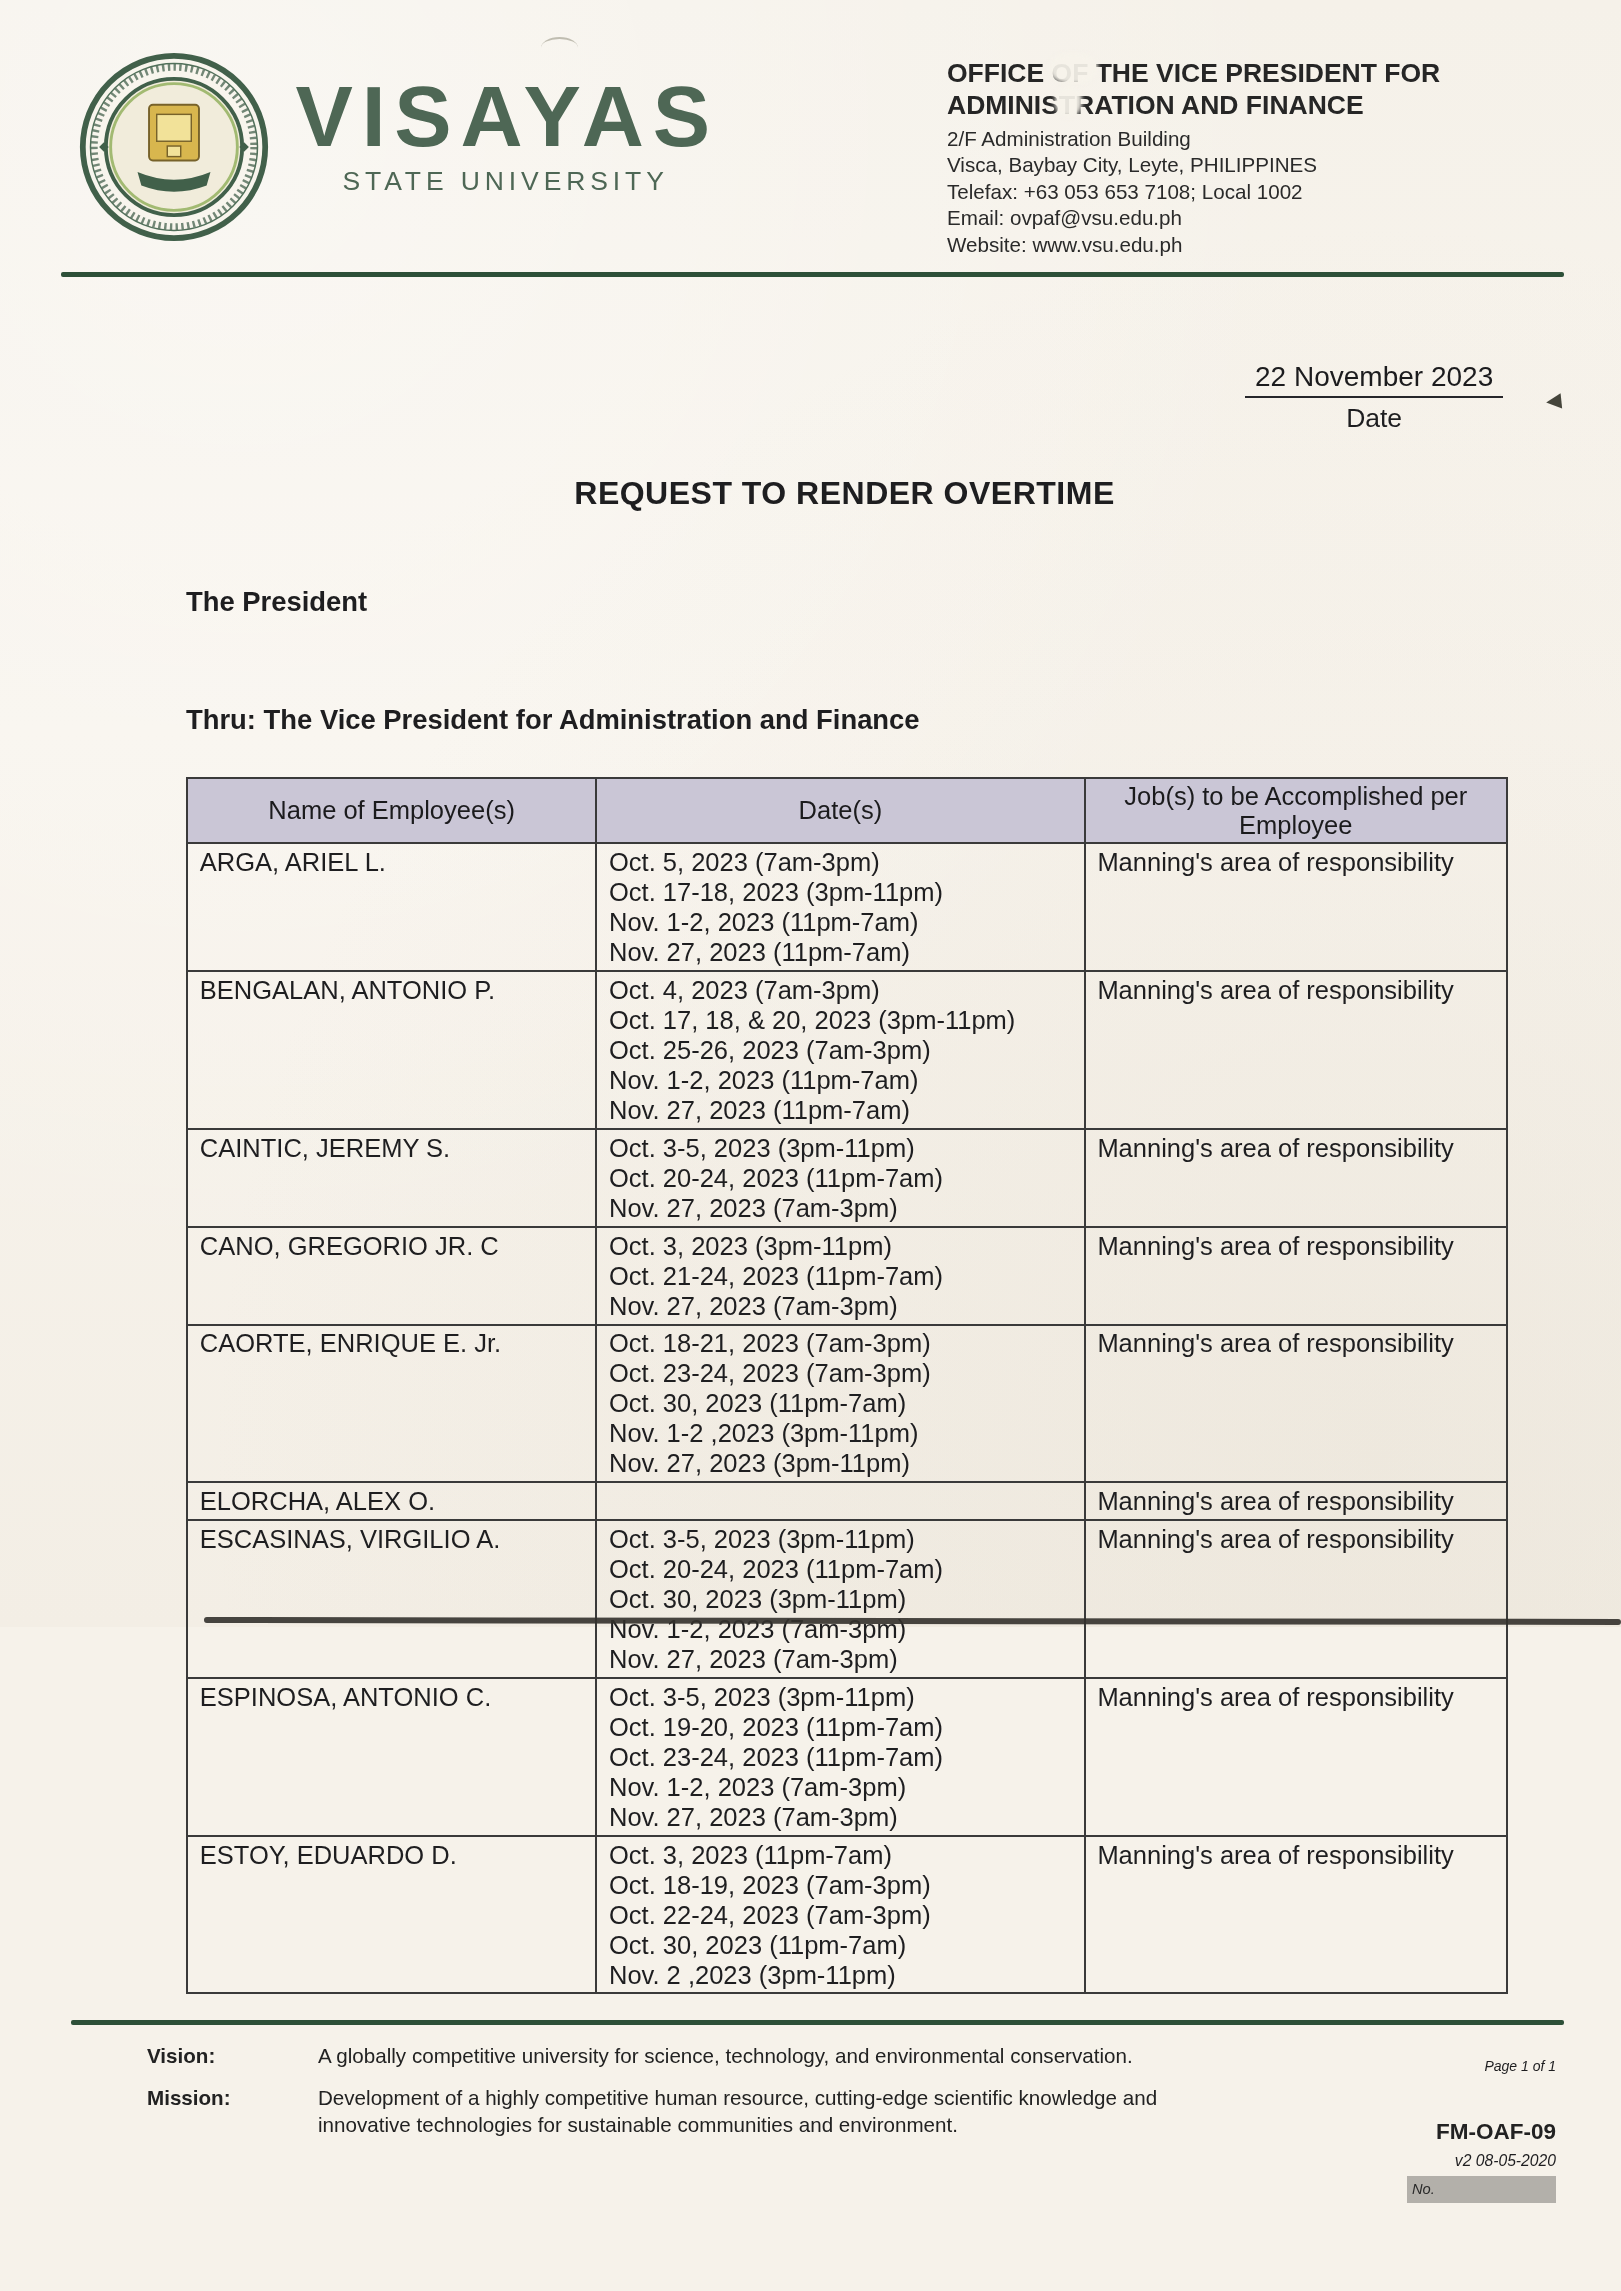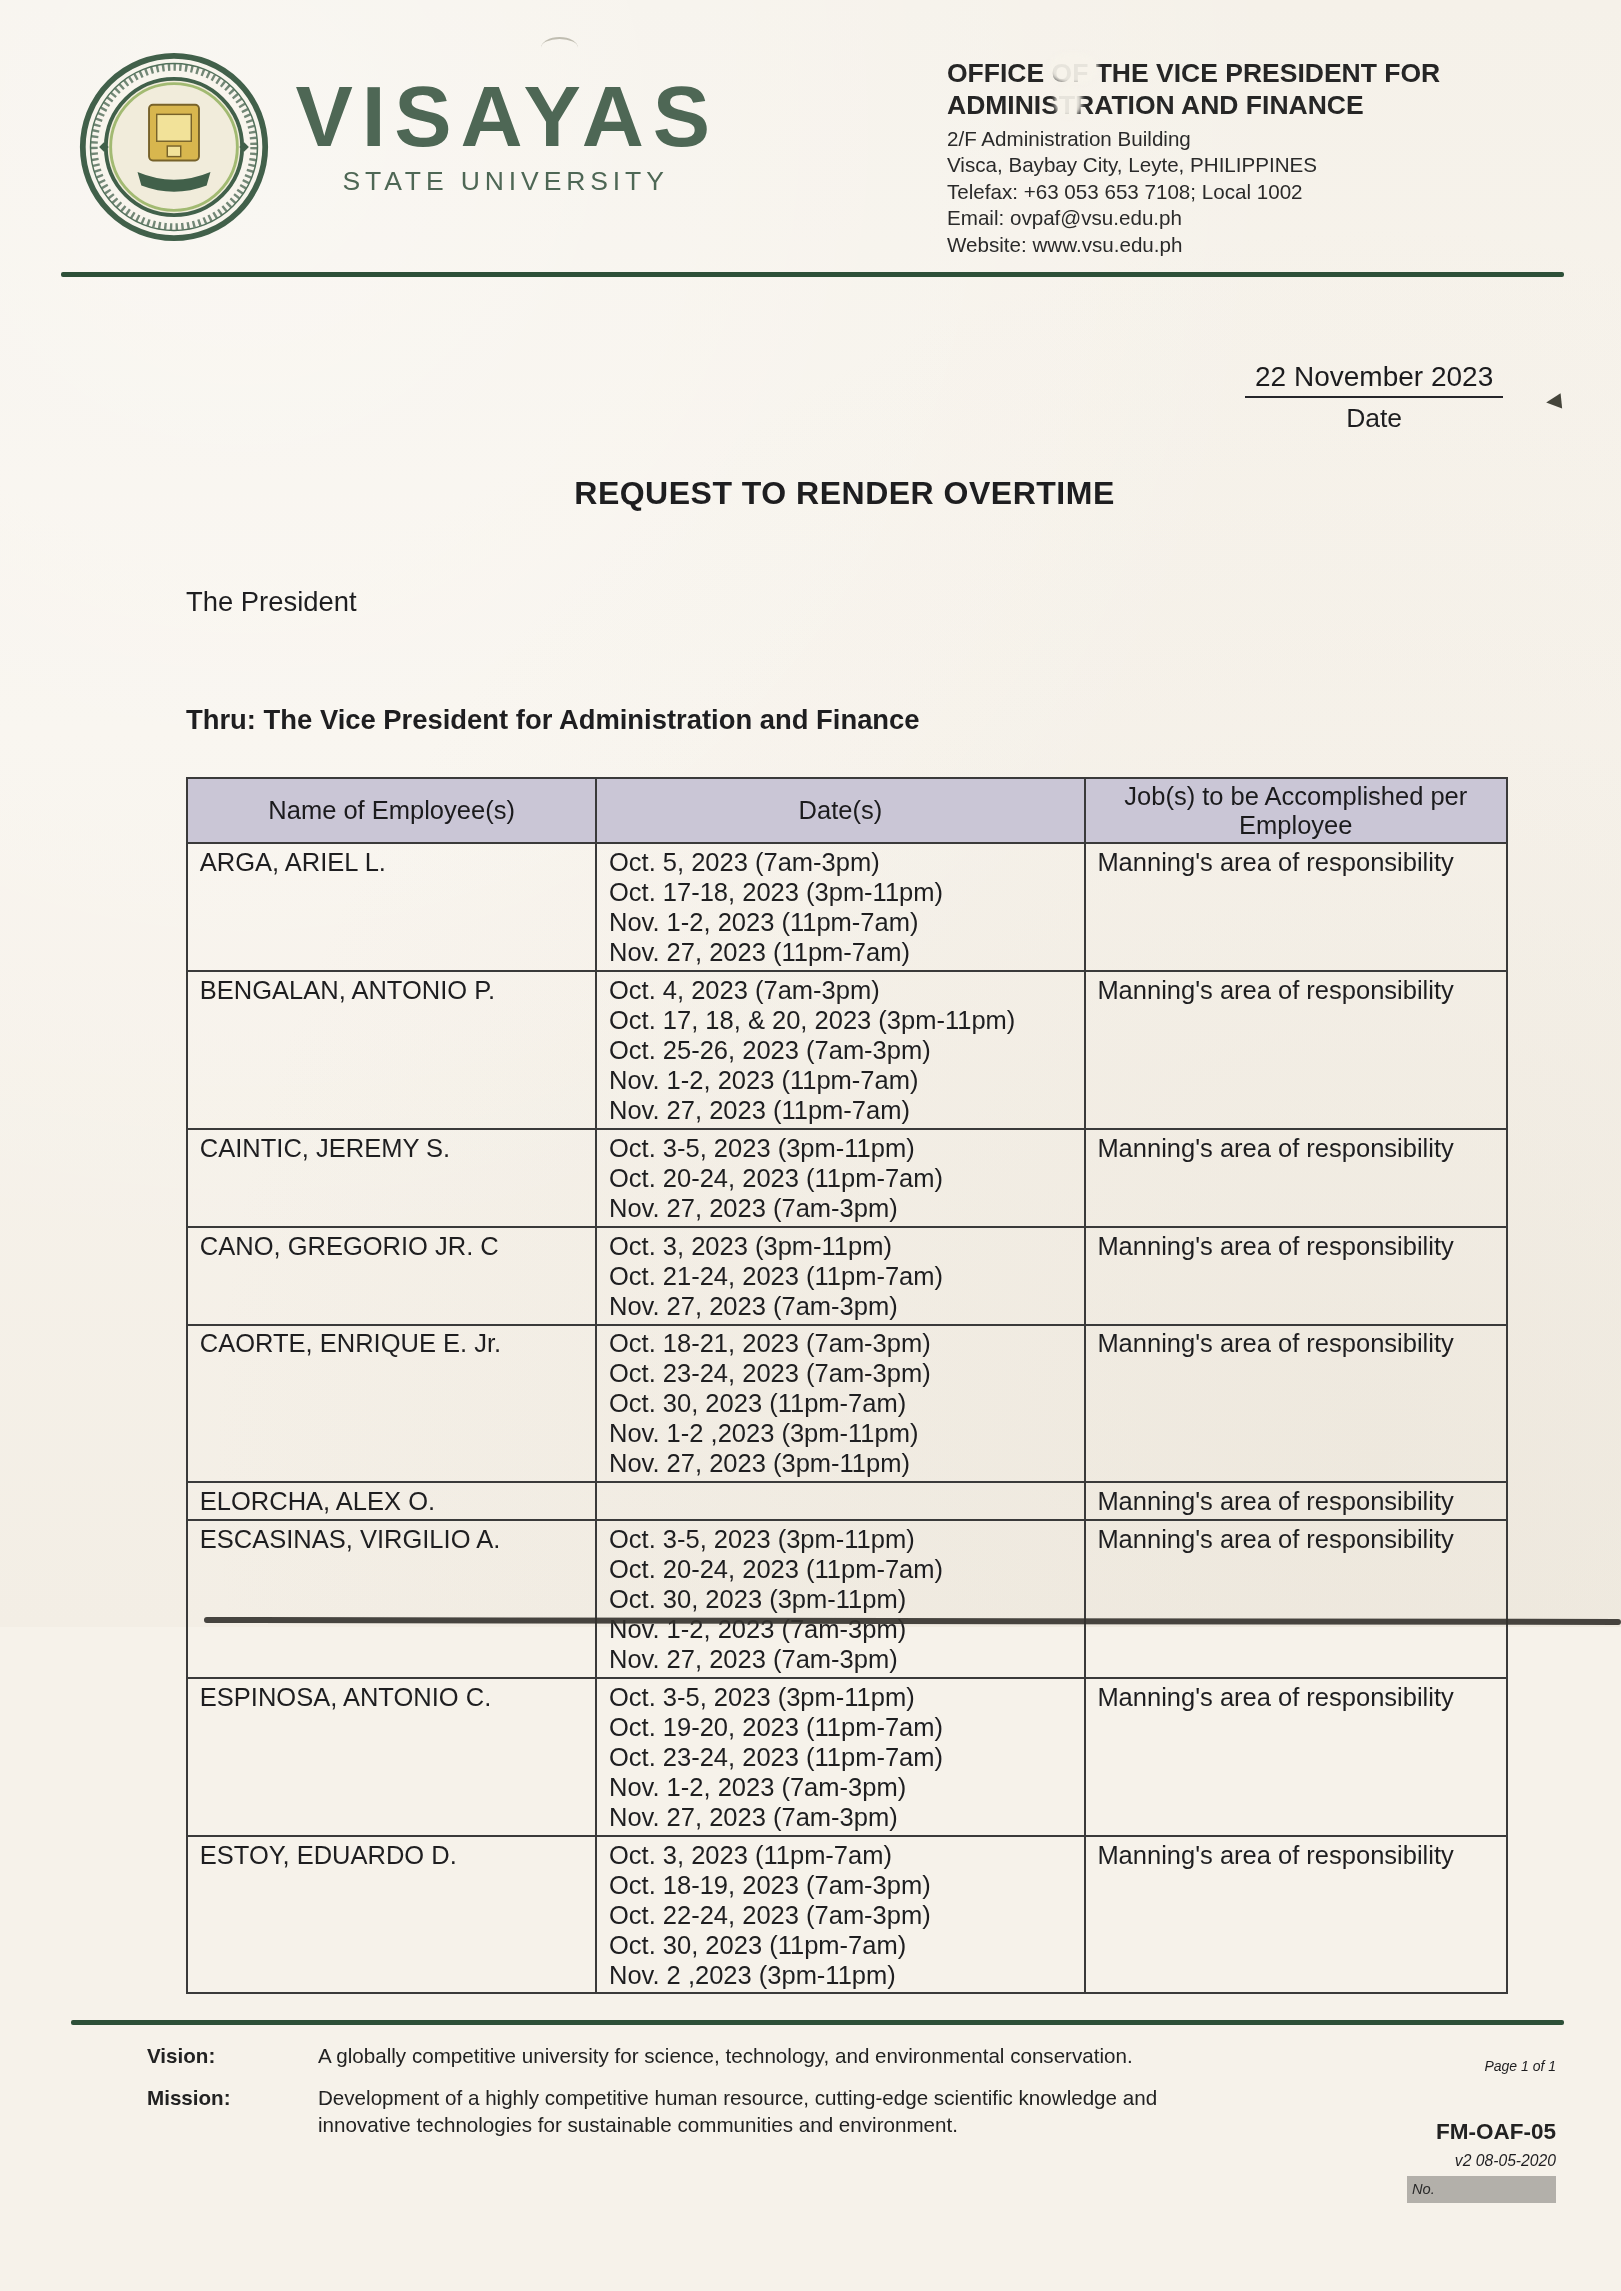--- a/index.html
+++ b/index.html
@@ -28,21 +28,21 @@
   .rule{height:4.9px;background:#2d5038;border-radius:2px;}
   .top-rule{margin:13.7px 57px 0 61px;}
   
   .date-wrap{text-align:right;padding-right:118px;margin-top:84px;}
   .date-inner{display:inline-block;text-align:center;}
   .date-value{font-size:28px;color:#1c1c1e;border-bottom:2px solid #26262a;padding:0 9.8px 2.9px 9.8px;}
   .date-label{font-size:26.5px;margin-top:4.9px;}
   .arrow-mark{position:absolute;left:1541px;top:386px;font-size:25.5px;color:#45453b;transform:rotate(-6deg);}
   
   .title{text-align:center;margin:41px 118px 0 186px;font-size:32px;font-weight:bold;letter-spacing:0.5px;}
-  .addressee{margin:74px 0 0 186px;font-size:27.4px;font-weight:normal;}
+  .addressee{margin:74px 0 0 186px;font-size:27.4px;font-weight:bold;}
   .thru{margin:86px 0 0 186px;font-size:27.4px;font-weight:bold;}
   .intro{margin:71px 0 0 186px;font-size:25.5px;}
   
   table.ot{border-collapse:collapse;margin:41px 0 0 186px;width:1322px;table-layout:fixed;}
   table.ot th,table.ot td{border:2px solid #3a3a3a;}
   table.ot th{
     background:#cac6d6;font-weight:normal;font-size:25.5px;line-height:29px;
     text-align:center;vertical-align:middle;padding:2.9px 5.9px;color:#1b1b1d;
   }
   table.ot td{font-size:25.5px;line-height:30px;padding:2.9px 7.8px 2.9px 11.8px;vertical-align:top;}
@@ -213,21 +213,21 @@
   <div class="rule bottom-rule"></div>
   <div class="footer-body">
     <div class="vm-grid">
       <div class="vm-label">Vision:</div>
       <div>A globally competitive university for science, technology, and environmental conservation.</div>
       <div class="vm-label">Mission:</div>
       <div>Development of a highly competitive human resource, cutting-edge scientific knowledge and innovative technologies for sustainable communities and environment.</div>
     </div>
   </div>
   <div class="page-num">Page 1 of 1</div>
-  <div class="form-code">FM-OAF-05</div>
+  <div class="form-code">FM-OAF-09</div>
   <div class="version">v2 08-05-2020</div>
   <div class="no-box">No.</div>
 
   <div class="smudge smudge-1"></div>
   <div class="smudge smudge-2"></div>
   <div class="scan-arc"></div>
   <div class="scan-bottom-edge"></div>
 
 </div>
 

